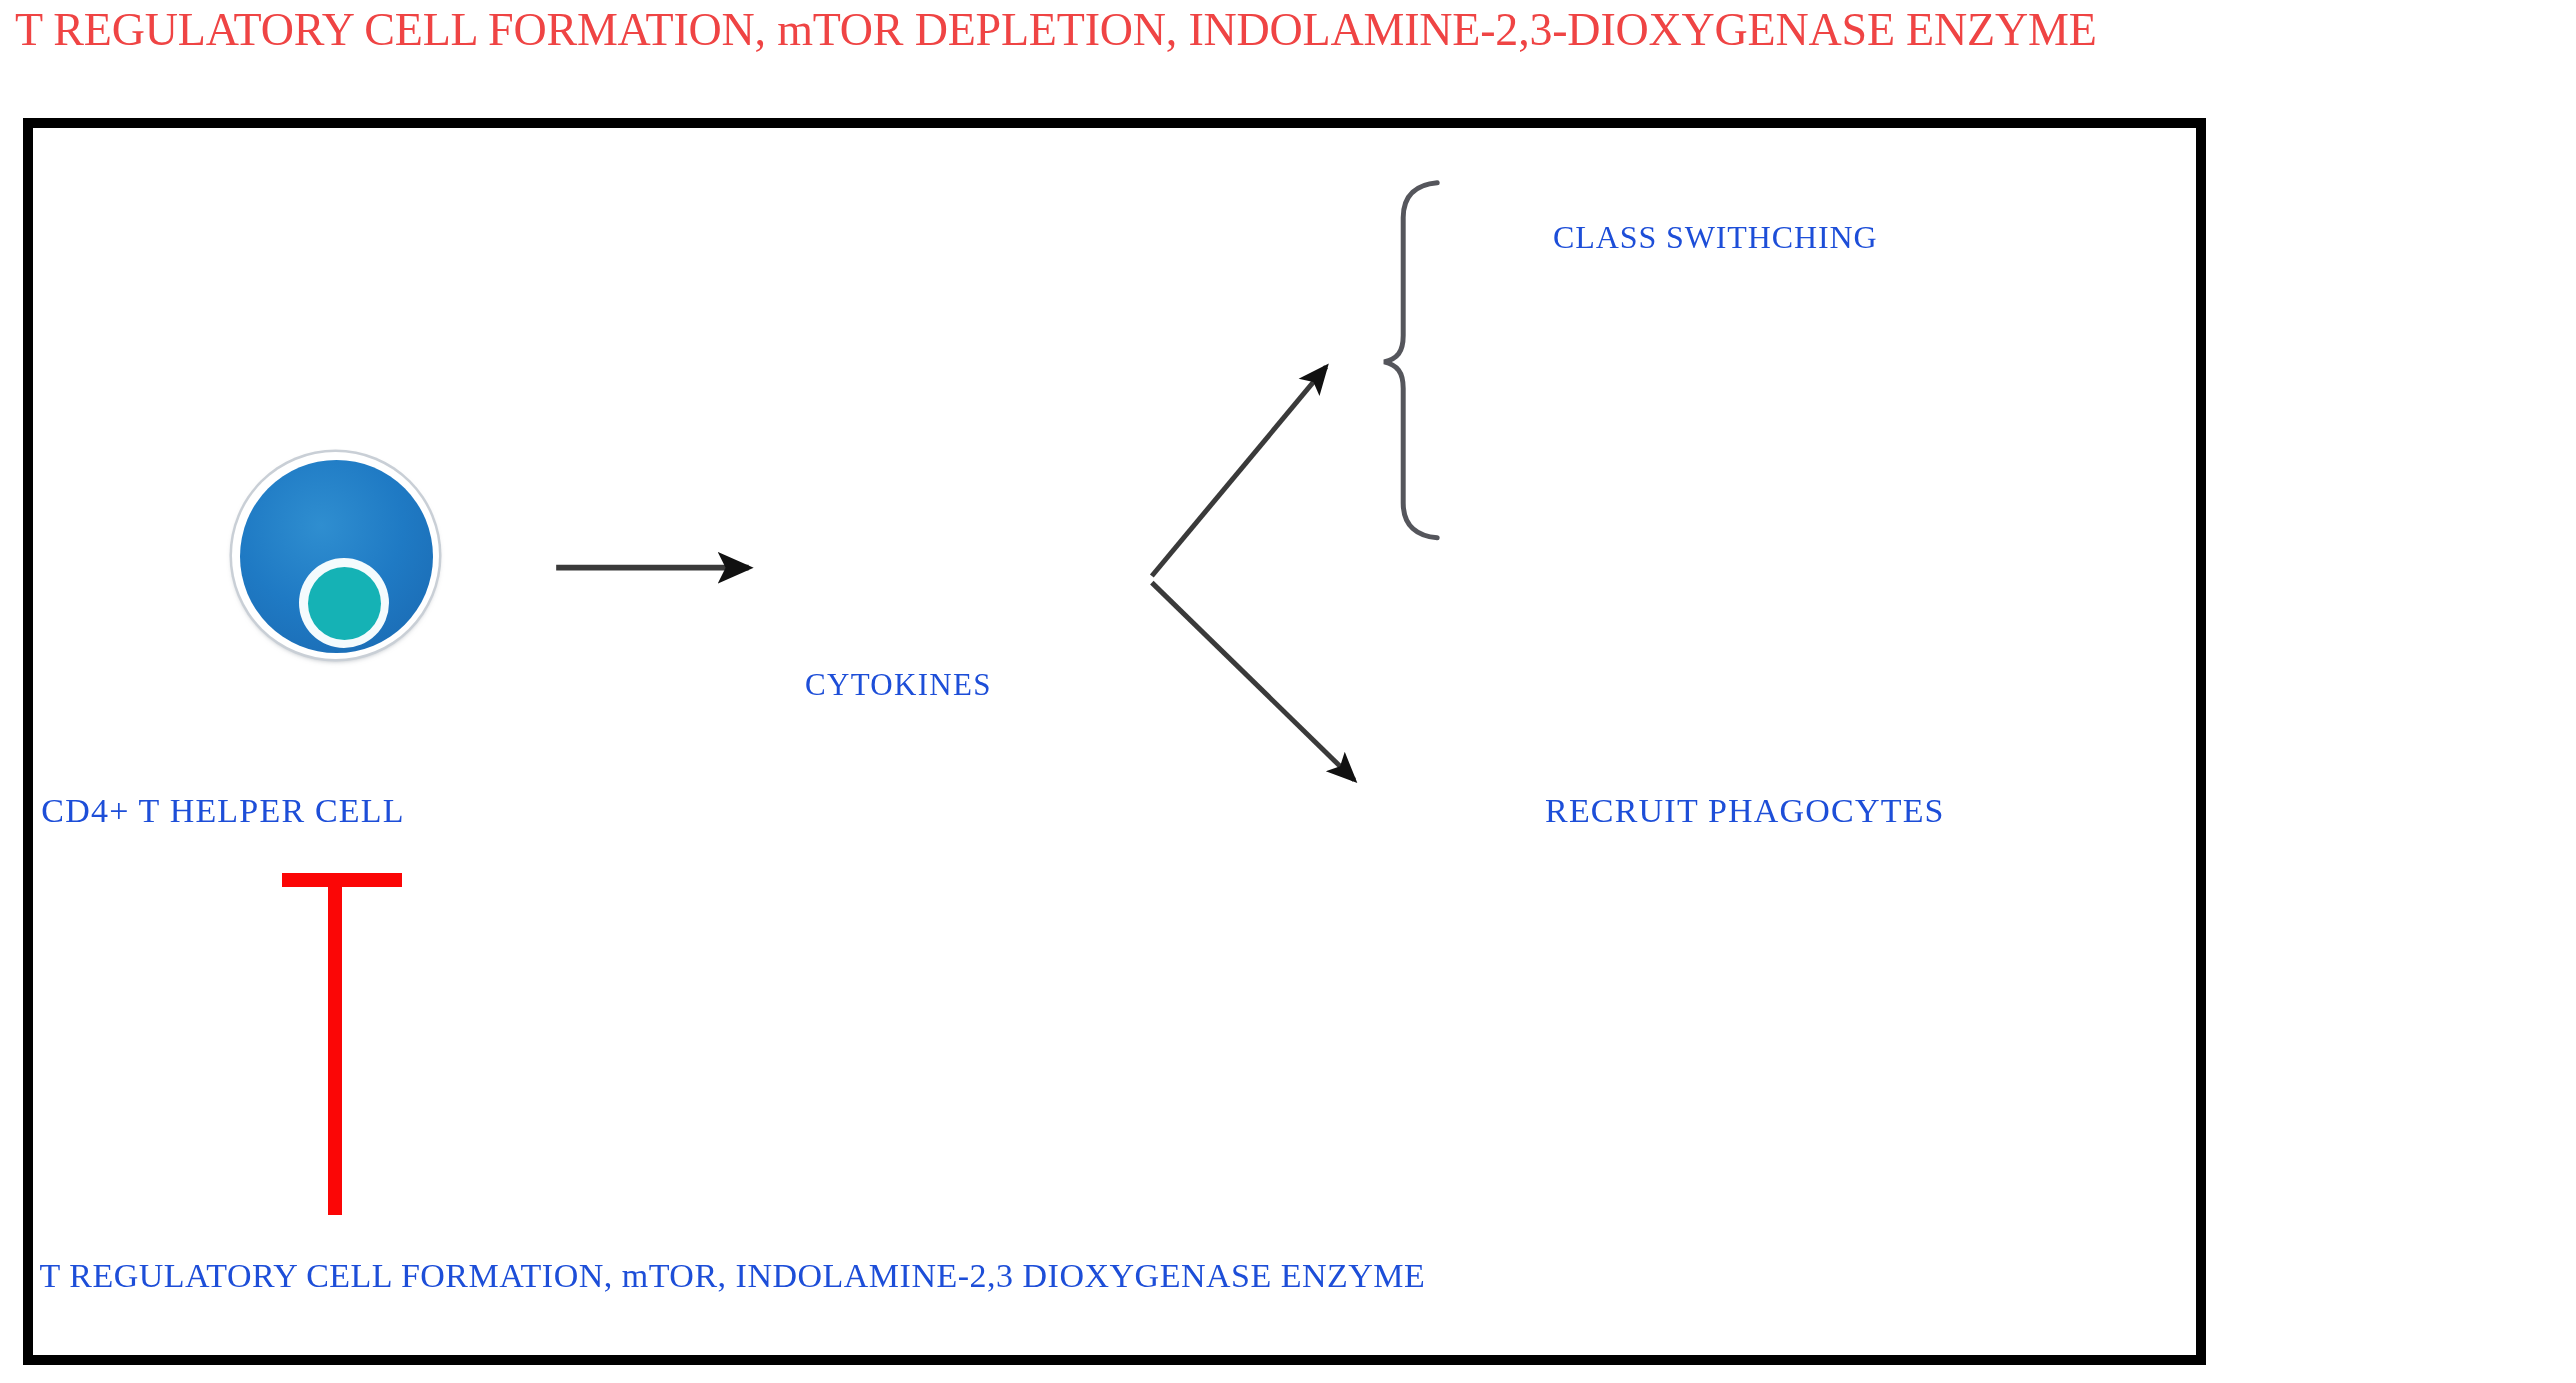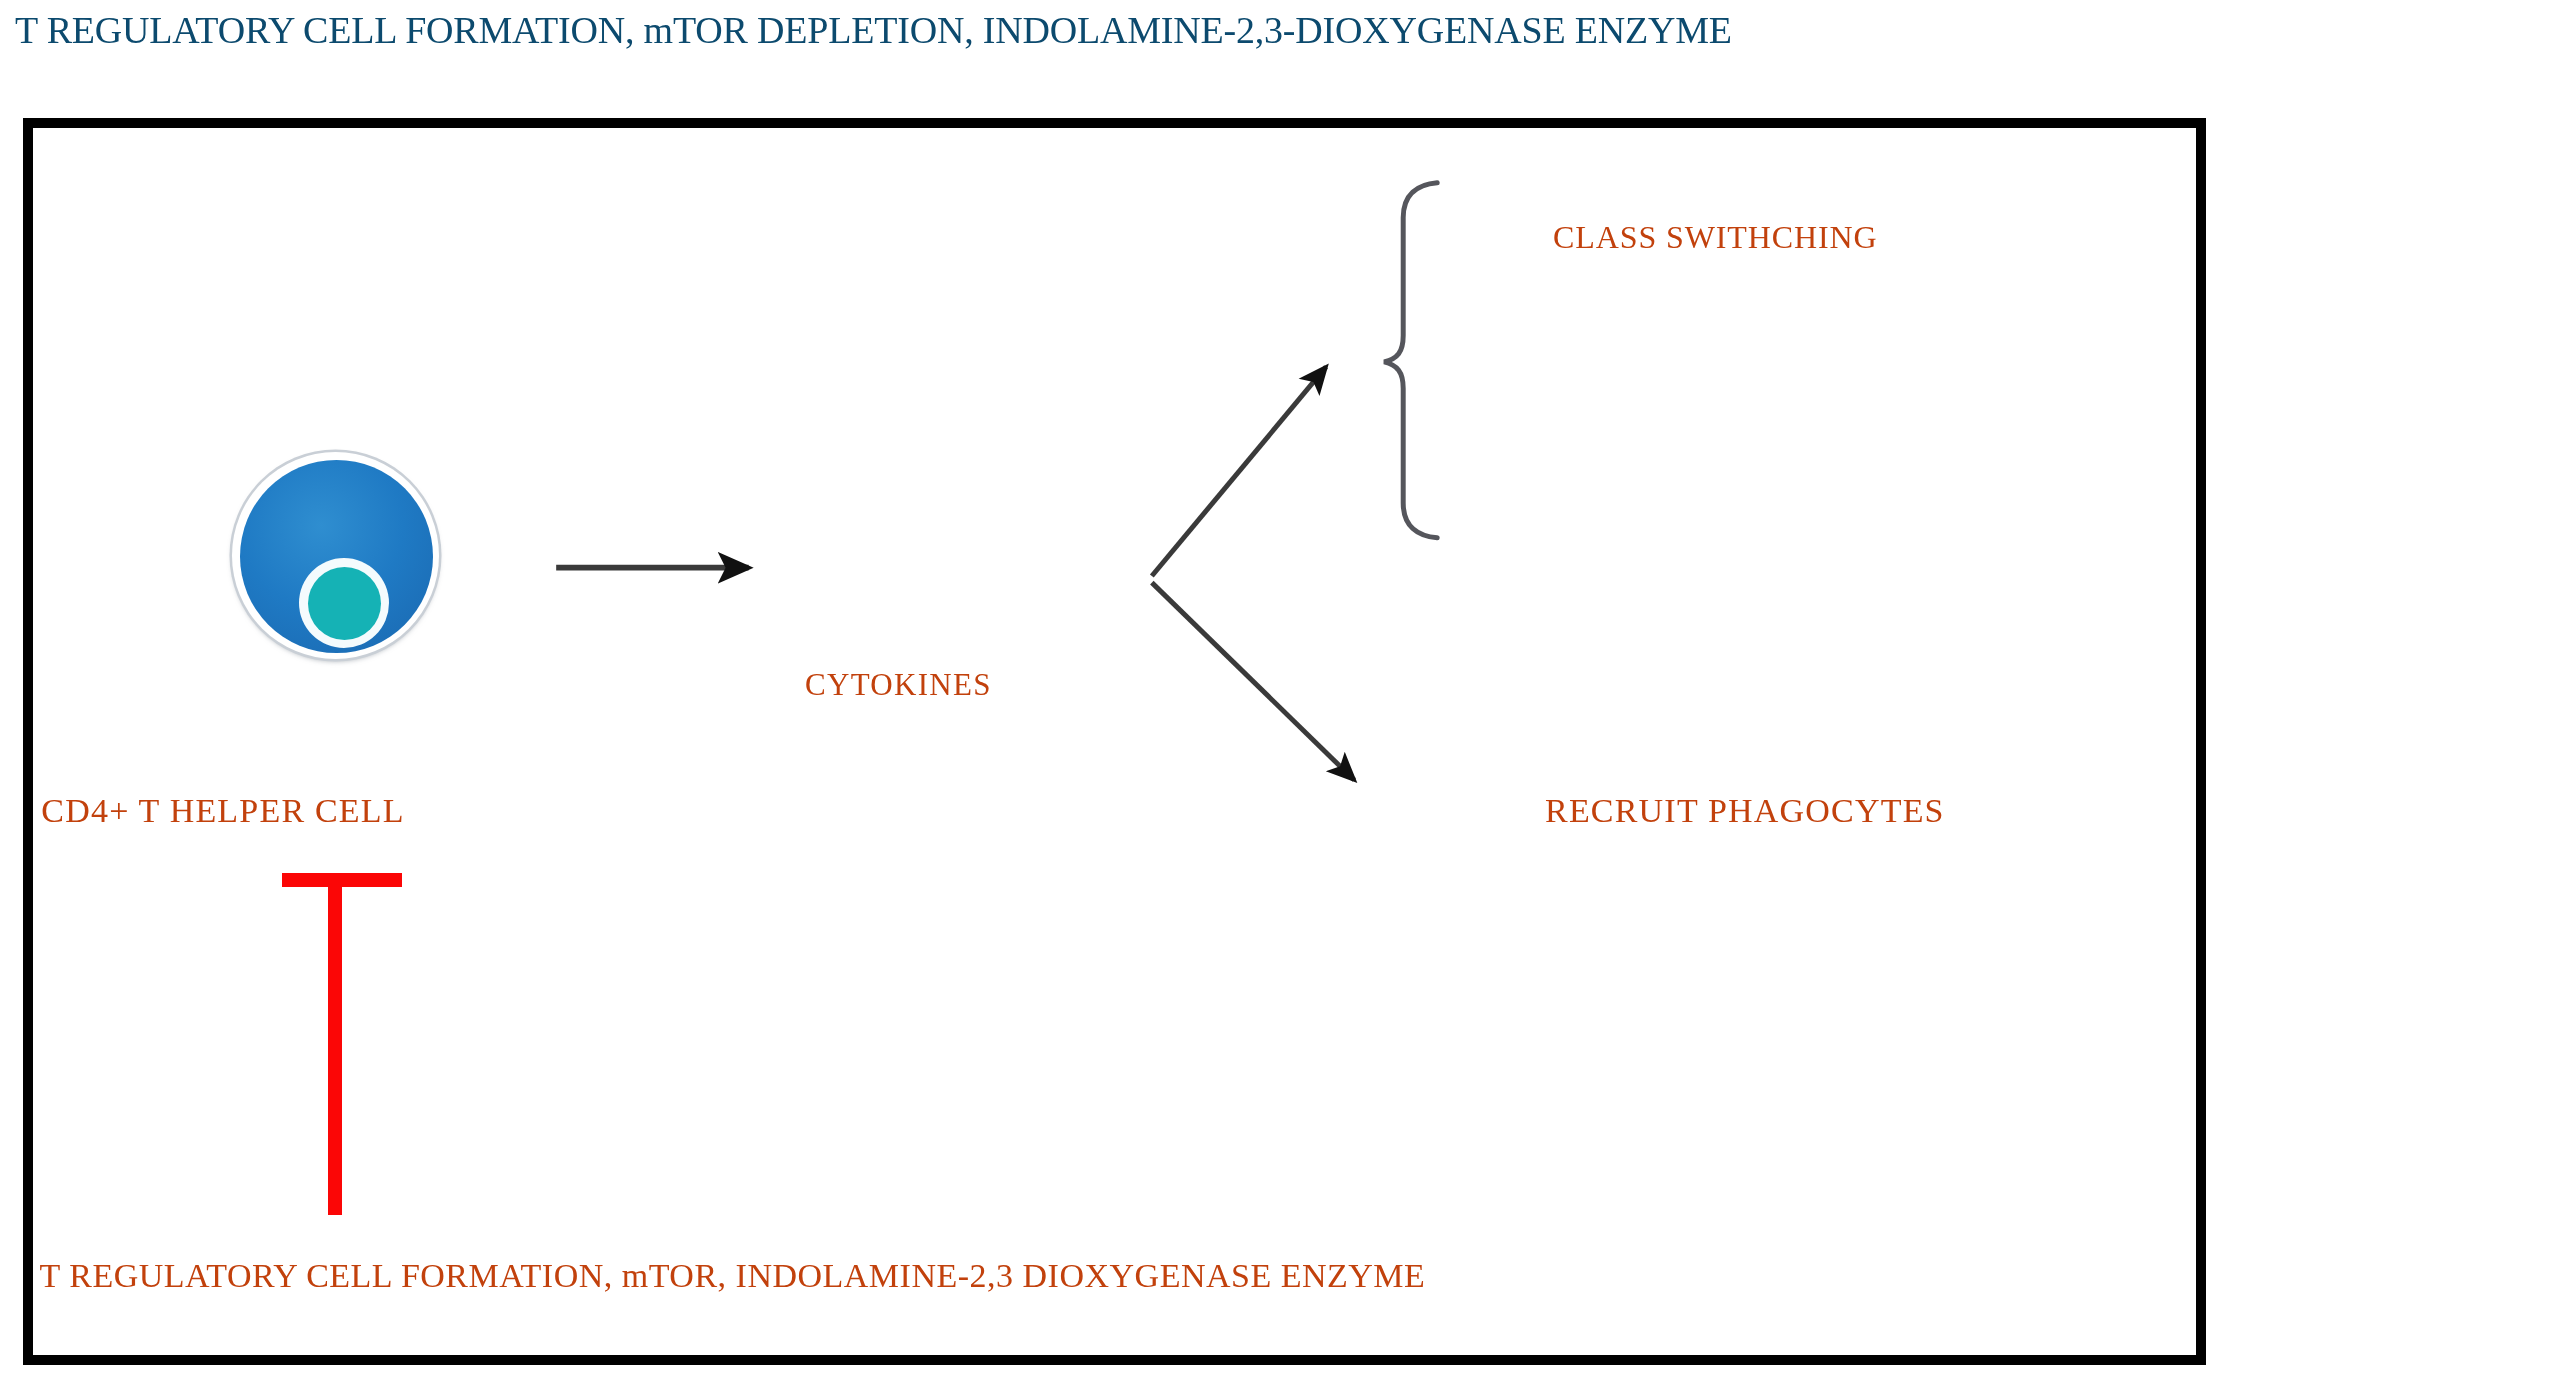--- a/index.html
+++ b/index.html
@@ -20,24 +20,24 @@
     background: #ffffff;
   }
 
   
   .doc-title {
     position: absolute;
     left: 15px;
     top: 6.6px;
     width: 2556px;
     font-family: "Liberation Serif", "DejaVu Serif", serif;
-    font-size: 38px;
+    font-size: 46px;
     line-height: 46px;
     letter-spacing: -0.2px;
-    color: #0c4a6e;
+    color: #ef4444;
     white-space: nowrap;
   }
 
   
   .frame {
     position: absolute;
     left: 23px;
     top: 118px;
     width: 2183px;
     height: 1247px;
@@ -96,21 +96,21 @@
     width: 73px;
     height: 73px;
     border-radius: 50%;
     background: #15b2b5;
   }
 
   
   .lbl {
     position: absolute;
     font-family: "Liberation Serif", "DejaVu Serif", serif;
-    color: #c2410c;
+    color: #1d4ed8;
     white-space: nowrap;
   }
   .lbl-cell {
     left: 8.3px;
     top: 664px;
     font-size: 34px;
     letter-spacing: 1.2px;
   }
   .lbl-cytokines {
     left: 772px;

